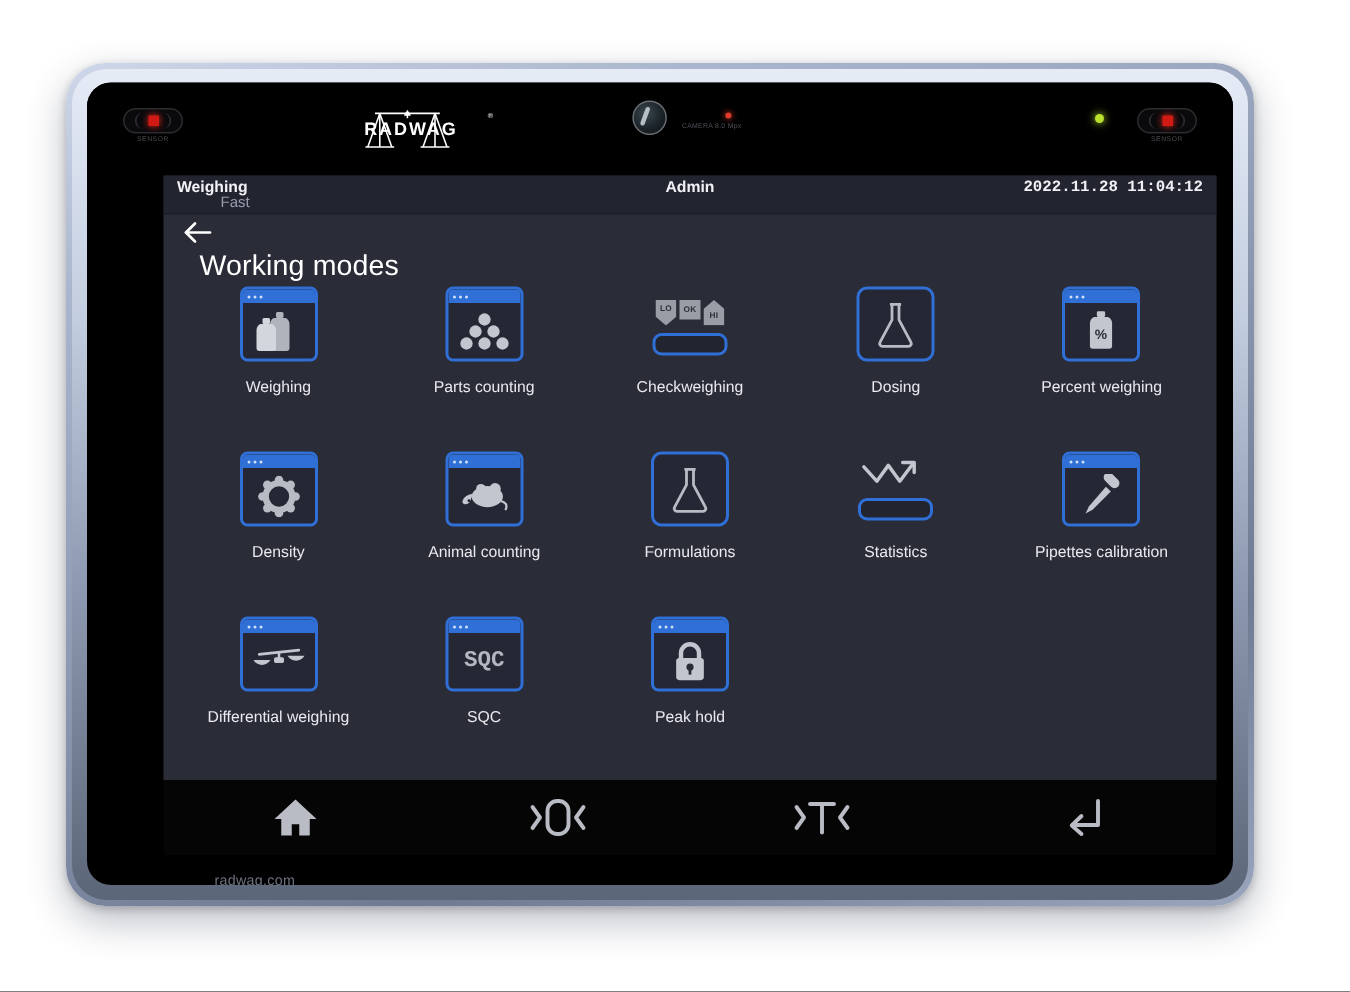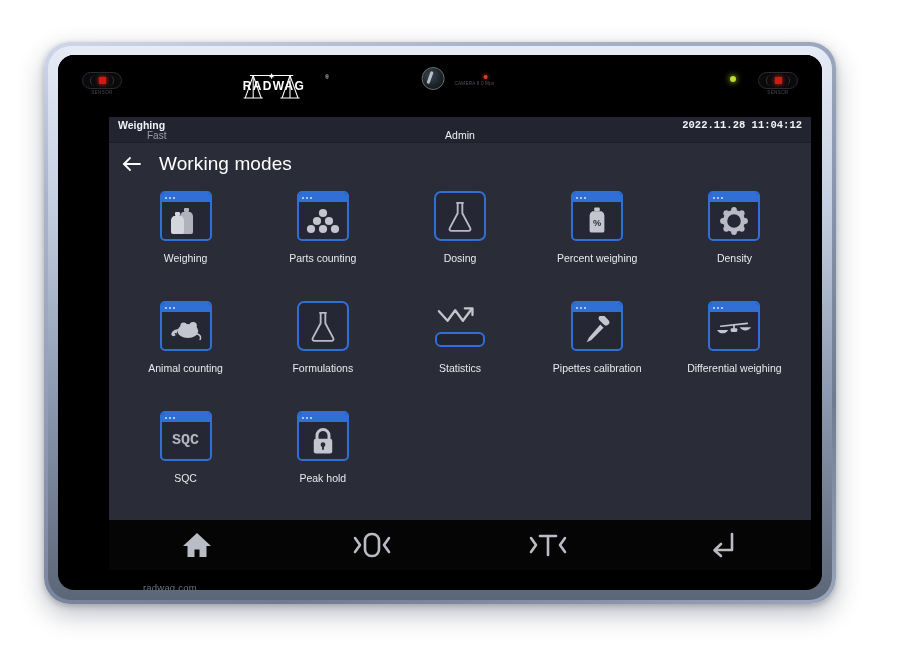--- a/index.html
+++ b/index.html
@@ -194,37 +194,37 @@
     left: 9px;
     top: 13px;
     font-size: 10px;
     color: #9a9dac;
     padding-left: 29px;
   }
   #status-user {
     position: absolute;
     left: 50%;
     transform: translateX(-50%);
-    top: 12px;
-    font-weight: normal;
+    top: 2px;
+    font-weight: bold;
   }
   #status-datetime {
     position: absolute;
     right: 9px;
     top: 2px;
     font-weight: bold;
     font-family: Liberation Mono, monospace;
   }
 
   
   #page-header {
     height: 42px;
     display: flex;
-    align-items: center;
     padding-left: 10px;
+    flex-direction: column;
   }
   #back-arrow {
     width: 26px;
     height: 26px;
     display: flex;
     align-items: center;
     justify-content: center;
     cursor: pointer;
   }
   #page-title {
@@ -498,20 +498,35 @@
                   <circle cx="17" cy="21" r="4.1"></circle>
                   <circle cx="29" cy="21" r="4.1"></circle>
                 </g>
               </svg>
             </div>
           </div>
         </div>
         <div class="mode-label">Parts counting</div>
       </div>
 
+      <div class="mode-cell">
+        <div class="mode-icon">
+          <div class="composite">
+            <div class="composite-top">
+              <div class="chk-shapes">
+                <div class="chk-shape chk-lo">LO</div>
+                <div class="chk-shape chk-ok">OK</div>
+                <div class="chk-shape chk-hi">HI</div>
+              </div>
+            </div>
+            <div class="composite-bar"></div>
+          </div>
+        </div>
+        <div class="mode-label">Checkweighing</div>
+      </div>
 
       <div class="mode-cell">
         <div class="mode-icon">
           <div class="plainbox">
             <svg viewBox="0 0 30 34" width="28" height="32" aria-hidden="true">
               <g stroke="#b8bbc3" stroke-width="2" fill="none" stroke-linejoin="round">
                 <path d="M11 3 h8 M12.5 3 v11 L4 30 a2 2 0 0 0 1.8 3 h18.4 a2 2 0 0 0 1.8 -3 L17.5 14 V3"></path>
               </g>
             </svg>
           </div>

